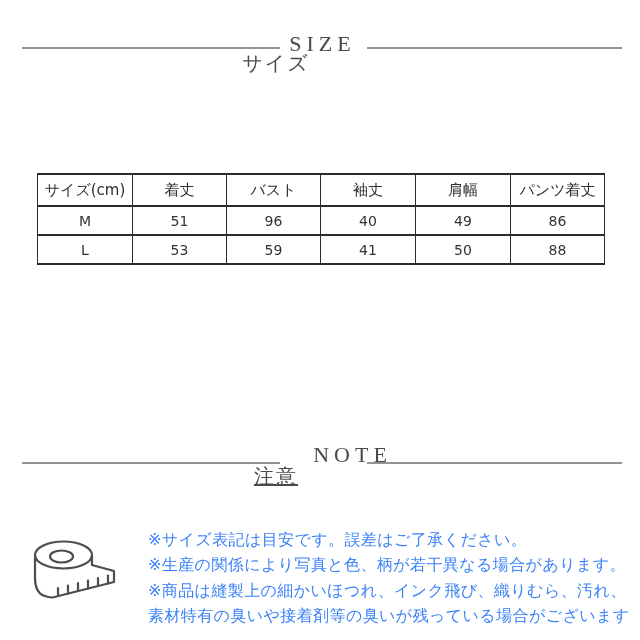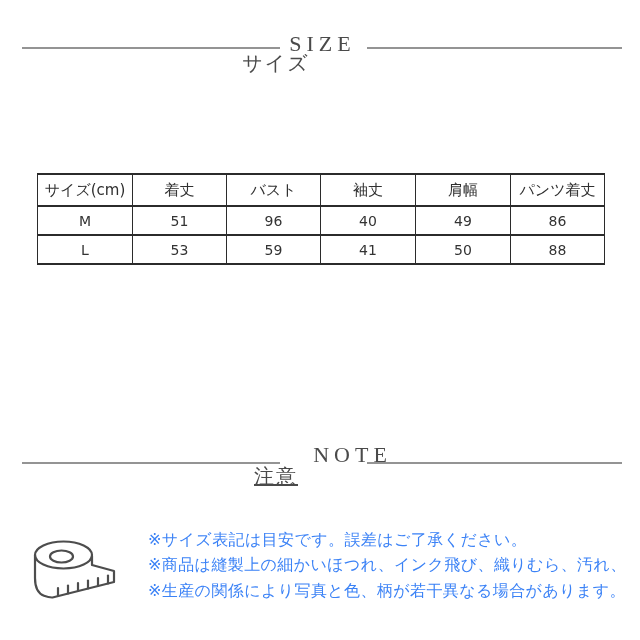--- a/index.html
+++ b/index.html
@@ -107,17 +107,18 @@
     <path d="M 28 63 l 0 -8"></path>
     <path d="M 38 60.5 l 0 -8"></path>
     <path d="M 48 58 l 0 -8"></path>
     <path d="M 58 55.5 l 0 -8"></path>
     <path d="M 68 53 l 0 -8"></path>
     <path d="M 78 50.5 l 0 -8"></path>
   </svg>
 
   <div class="notes">
     <div class="note-line">※サイズ表記は目安です。誤差はご了承ください。</div>
+    <div class="note-line">※生産の関係により写真と色、柄が若干異なる場合があります。</div>
     <div class="note-line">※商品は縫製上の細かいほつれ、インク飛び、織りむら、汚れ、</div>
-    <div class="note-line">※生産の関係により写真と色、柄が若干異なる場合があります。</div>
+    <div class="note-line">素材特有の臭いや接着剤等の臭いが残っている場合がございます</div>
   </div>
 
 </div>
 
 </body></html>

